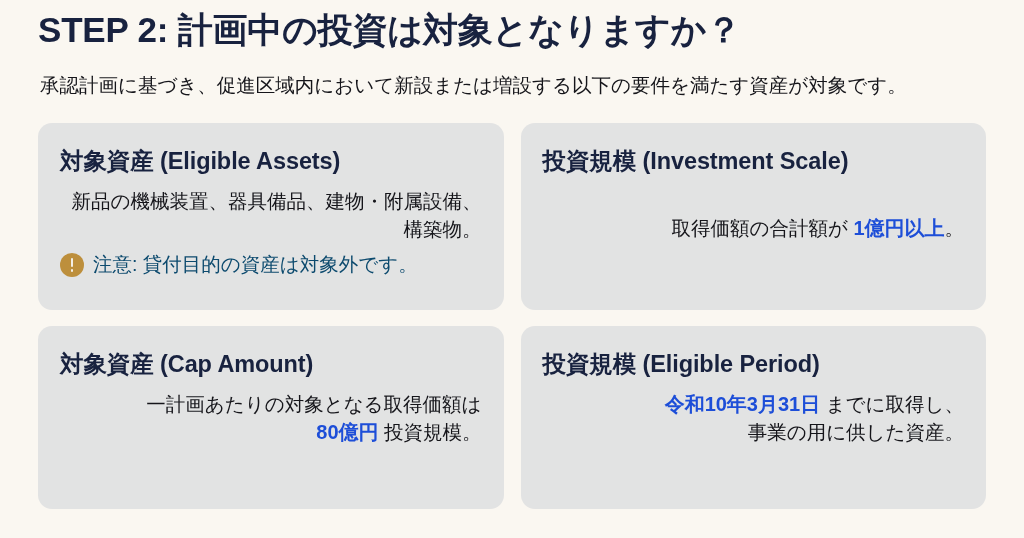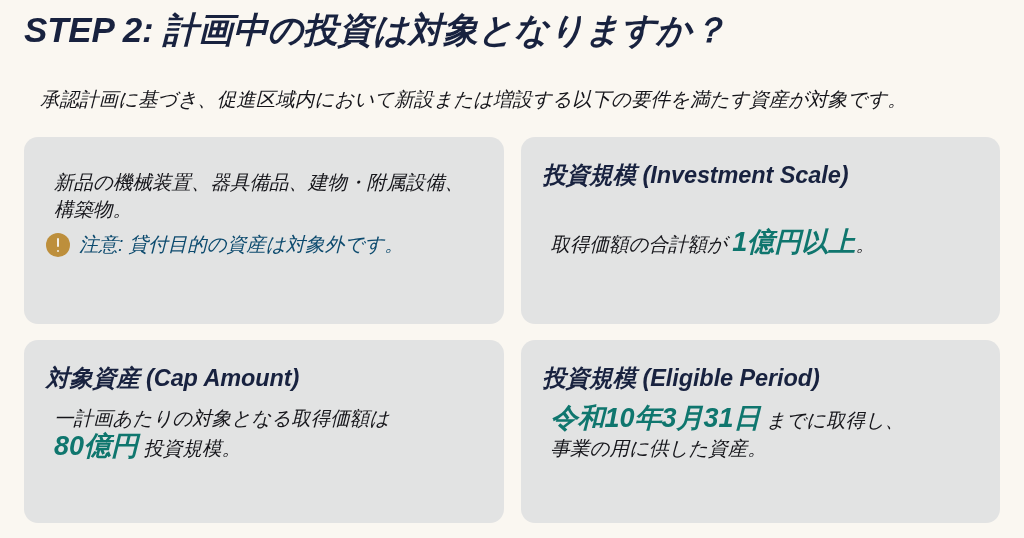--- a/index.html
+++ b/index.html
@@ -14,38 +14,37 @@
     font-family: "Liberation Sans", "DejaVu Sans", sans-serif;
     overflow: hidden;
     -webkit-font-smoothing: antialiased;
   }
 
   .page {
     position: relative;
     width: 1024px;
     height: 492px;
     box-sizing: border-box;
-    padding: 0 24px;
-    font-style: italic;
+    padding: 0 38px;
   }
 
   
   .page-title {
     margin: 0;
     padding-top: 9px;
     font-size: 35px;
     line-height: 1.18;
     font-weight: 700;
     letter-spacing: -0.2px;
     color: #18223f;
     white-space: nowrap;
   }
 
   .page-subtitle {
-    margin: 16px;
+    margin: 2px;
     padding-top: 21px;
     font-size: 19.5px;
     line-height: 1.3;
     font-weight: 400;
     color: #15151a;
     white-space: nowrap;
   }
 
   
   .card-grid {
@@ -69,31 +68,32 @@
     margin: 0 0 13px 0;
     font-size: 23.5px;
     line-height: 1.22;
     font-weight: 700;
     color: #18223f;
     letter-spacing: -0.1px;
     white-space: nowrap;
   }
 
   .card-body {
-    margin: 8px;
+    margin: 0;
     font-size: 19.5px;
     line-height: 1.42;
     font-weight: 400;
     color: #15151a;
+    text-align: right;
   }
 
   .highlight {
-    color: #0f766e;
+    color: #1d4ed8;
     font-weight: 700;
-    font-size: 27px;
+    font-size: 20px;
     line-height: 1;
   }
 
   
   .card--scale .card-body {
     margin-top: 40px;
   }
 
   .card--scale .card-body,
   .card--period .card-body-first {
@@ -153,20 +153,21 @@
 
 <div class="page">
 
   <h1 class="page-title">STEP 2: 計画中の投資は対象となりますか？</h1>
 
   <p class="page-subtitle">承認計画に基づき、促進区域内において新設または増設する以下の要件を満たす資産が対象です。</p>
 
   <div class="card-grid">
 
     <div class="card card--assets">
+      <h2 class="card-title">対象資産 (Eligible Assets)</h2>
       <p class="card-body">新品の機械装置、器具備品、建物・附属設備、構築物。</p>
       <div class="note-row">
         <span class="warning-icon"></span>
         <span class="note-text">注意: 貸付目的の資産は対象外です。</span>
       </div>
     </div>
 
     <div class="card card--scale">
       <h2 class="card-title">投資規模 (Investment Scale)</h2>
       <p class="card-body">

